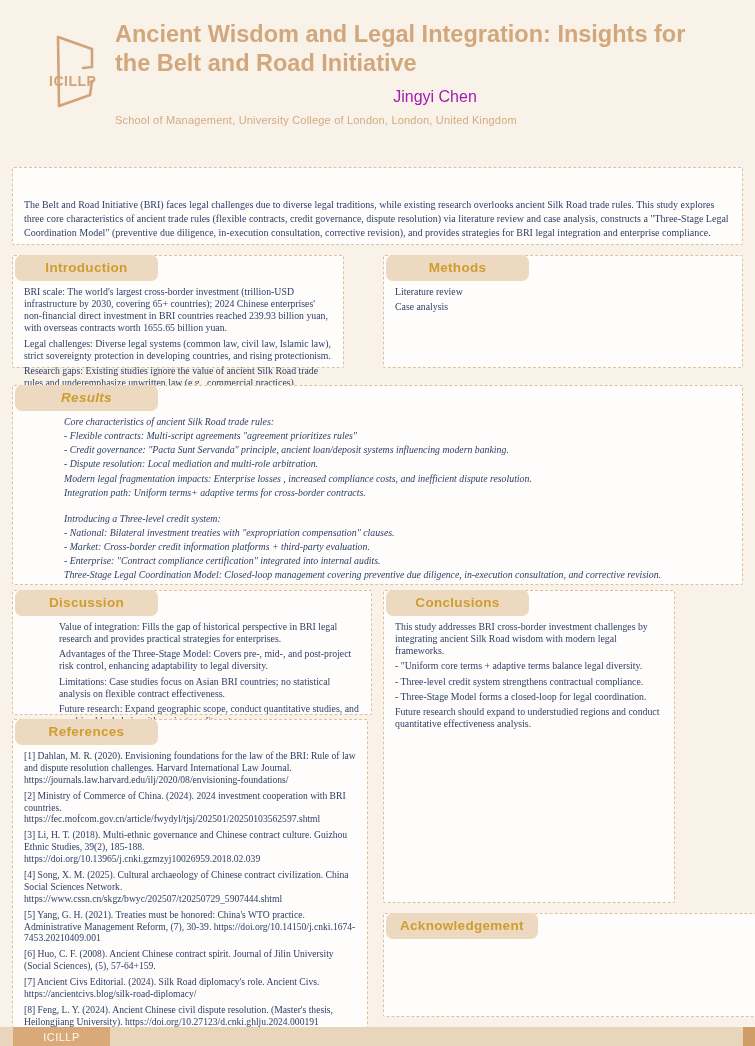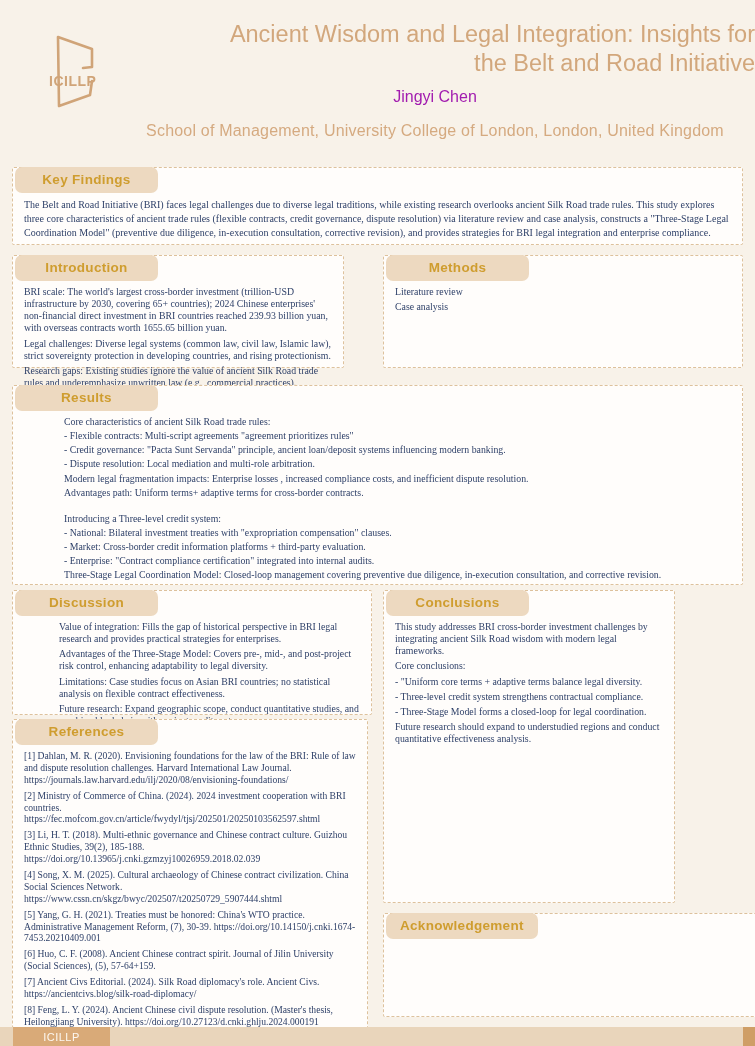--- a/index.html
+++ b/index.html
@@ -8,50 +8,50 @@
     font-family:"Liberation Serif", serif; overflow:hidden;
   }
   
   .logo { position:absolute; left:36px; top:24px; width:70px; height:88px; }
   .logo svg { position:absolute; left:0; top:0; }
   .logo .logo-text {
     position:absolute; left:13px; top:49px; font-family:"Liberation Sans",sans-serif;
     font-weight:bold; font-size:14px; color:#d0a478; letter-spacing:0.5px;
   }
   .page-title {
-    position:absolute; left:115px; top:20px; width:640px; text-align:right;
-    font-family:"Liberation Sans",sans-serif; font-weight:normal; font-size:23.5px;
+    position:absolute; left:115px; top:20px; width:640px; text-align:left;
+    font-family:"Liberation Sans",sans-serif; font-weight:bold; font-size:23.5px;
     line-height:29px; color:#d2a77c;
   }
   .author {
     position:absolute; left:115px; top:88px; width:640px; text-align:center;
     font-family:"Liberation Sans",sans-serif; font-size:16px; color:#a21caf;
   }
   .affiliation {
-    position:absolute; left:115px; top:122px; width:640px; text-align:center;
-    font-family:"Liberation Sans",sans-serif; font-size:16px; color:#d5aa80; letter-spacing:0.2px;
+    position:absolute; left:115px; top:114px; width:640px; text-align:left;
+    font-family:"Liberation Sans",sans-serif; font-size:11px; color:#d5aa80; letter-spacing:0.2px;
   }
   
   .box {
     position:absolute; background:#fffdfb; border:1px dashed #ddc19c; border-radius:2px;
     box-sizing:border-box; padding:30px 11px 4px 11px; color:#2f4169;
     font-size:9.8px; line-height:1.24;
   }
   .tab {
     position:absolute; top:-1px; left:2px; min-width:143px; height:26px;
     background:#edd9c0; border-radius:7px; display:flex; align-items:center; justify-content:center;
     font-family:"Liberation Sans",sans-serif; font-weight:bold; font-size:13.5px;
     color:#cf9d2f; letter-spacing:0.3px; box-sizing:border-box; padding:0 14px;
   }
   .para { margin:0 0 3px 0; min-height:10px; }
   .sec-key         { left:12px;  top:167px; width:731px; height:78px;  }
   .sec-key .para   { font-size:10px; line-height:1.38; }
   .sec-intro       { left:12px;  top:255px; width:332px; height:113px; }
   .sec-methods     { left:383px; top:255px; width:360px; height:113px; }
-  .sec-results     { left:12px;  top:385px; width:731px; height:200px; }
+  .sec-results     { left:12px;  top:385px; width:731px; height:200px;font-style:italic; }
   .sec-results .para { margin-bottom:2px;padding-left:40px; }
   .sec-discussion  { left:12px;  top:590px; width:360px; height:125px;padding-left:46px; }
   .sec-conclusions { left:383px; top:590px; width:292px; height:313px; }
   .sec-references  { left:12px;  top:719px; width:356px; height:309px; }
   .sec-references .para { font-size:9.6px; margin-bottom:4px; }
   .sec-ack         { left:383px; top:913px; width:420px; height:104px; }
   
   .footer-bar {
     position:absolute; left:0; bottom:0; width:755px; height:19px; background:#e9d5bb;
   }
@@ -77,23 +77,20 @@
   </div>
 
   <div class="page-title">
     <div>Ancient Wisdom and Legal Integration: Insights for</div>
     <div>the Belt and Road Initiative</div>
   </div>
   <div class="author">Jingyi Chen</div>
   <div class="affiliation">School of Management, University College of London, London, United Kingdom</div>
 
   <section class="box sec-key">
-    <div class="tab">
-      <span>Key Findings</span>
-    </div>
     <div class="box-content">
         <p class="para">The Belt and Road Initiative (BRI) faces legal challenges due to diverse legal traditions, while existing research overlooks ancient Silk Road trade rules. This study explores three core characteristics of ancient trade rules (flexible contracts, credit governance, dispute resolution) via literature review and case analysis, constructs a "Three-Stage Legal Coordination Model" (preventive due diligence, in-execution consultation, corrective revision), and provides strategies for BRI legal integration and enterprise compliance.</p>
       </div>
   </section>
 
   <section class="box sec-intro">
     <div class="tab">
       <span>Introduction</span>
     </div>
     <div class="box-content">
@@ -117,21 +114,21 @@
   <section class="box sec-results">
     <div class="tab">
       <span>Results</span>
     </div>
     <div class="box-content">
         <p class="para">Core characteristics of ancient Silk Road trade rules:</p>
         <p class="para">- Flexible contracts: Multi-script agreements  "agreement prioritizes rules"</p>
         <p class="para">- Credit governance: "Pacta Sunt Servanda" principle, ancient loan/deposit systems influencing modern banking.</p>
         <p class="para">- Dispute resolution: Local mediation  and multi-role arbitration.</p>
         <p class="para">Modern legal fragmentation impacts: Enterprise losses , increased compliance costs, and inefficient dispute resolution.</p>
-        <p class="para">Advantages path: Uniform terms+ adaptive terms for cross-border contracts.</p>
+        <p class="para">Integration path: Uniform terms+ adaptive terms for cross-border contracts.</p>
         <p class="para"></p>
         <p class="para">Introducing a Three-level credit system:</p>
         <p class="para">- National: Bilateral investment treaties with "expropriation compensation" clauses.</p>
         <p class="para">- Market: Cross-border credit information platforms + third-party evaluation.</p>
         <p class="para">- Enterprise: "Contract compliance certification" integrated into internal audits.</p>
         <p class="para">Three-Stage Legal Coordination Model: Closed-loop management covering preventive due diligence, in-execution consultation, and corrective revision.</p>
       </div>
   </section>
 
   <section class="box sec-discussion">
@@ -145,21 +142,20 @@
         <p class="para">Future research: Expand geographic scope, conduct quantitative studies, and combine blockchain with ancient credit systems.</p>
       </div>
   </section>
 
   <section class="box sec-conclusions">
     <div class="tab">
       <span>Conclusions</span>
     </div>
     <div class="box-content">
         <p class="para">This study addresses BRI cross-border investment challenges by integrating ancient Silk Road wisdom with modern legal frameworks.</p>
-        <p class="para">Core conclusions:</p>
         <p class="para">- "Uniform core terms + adaptive terms balance legal diversity.</p>
         <p class="para">- Three-level credit system strengthens contractual compliance.</p>
         <p class="para">- Three-Stage Model forms a closed-loop for legal coordination.</p>
         <p class="para"> Future research should expand to understudied regions and conduct quantitative effectiveness analysis.</p>
       </div>
   </section>
 
   <section class="box sec-references">
     <div class="tab">
       <span>References</span>

